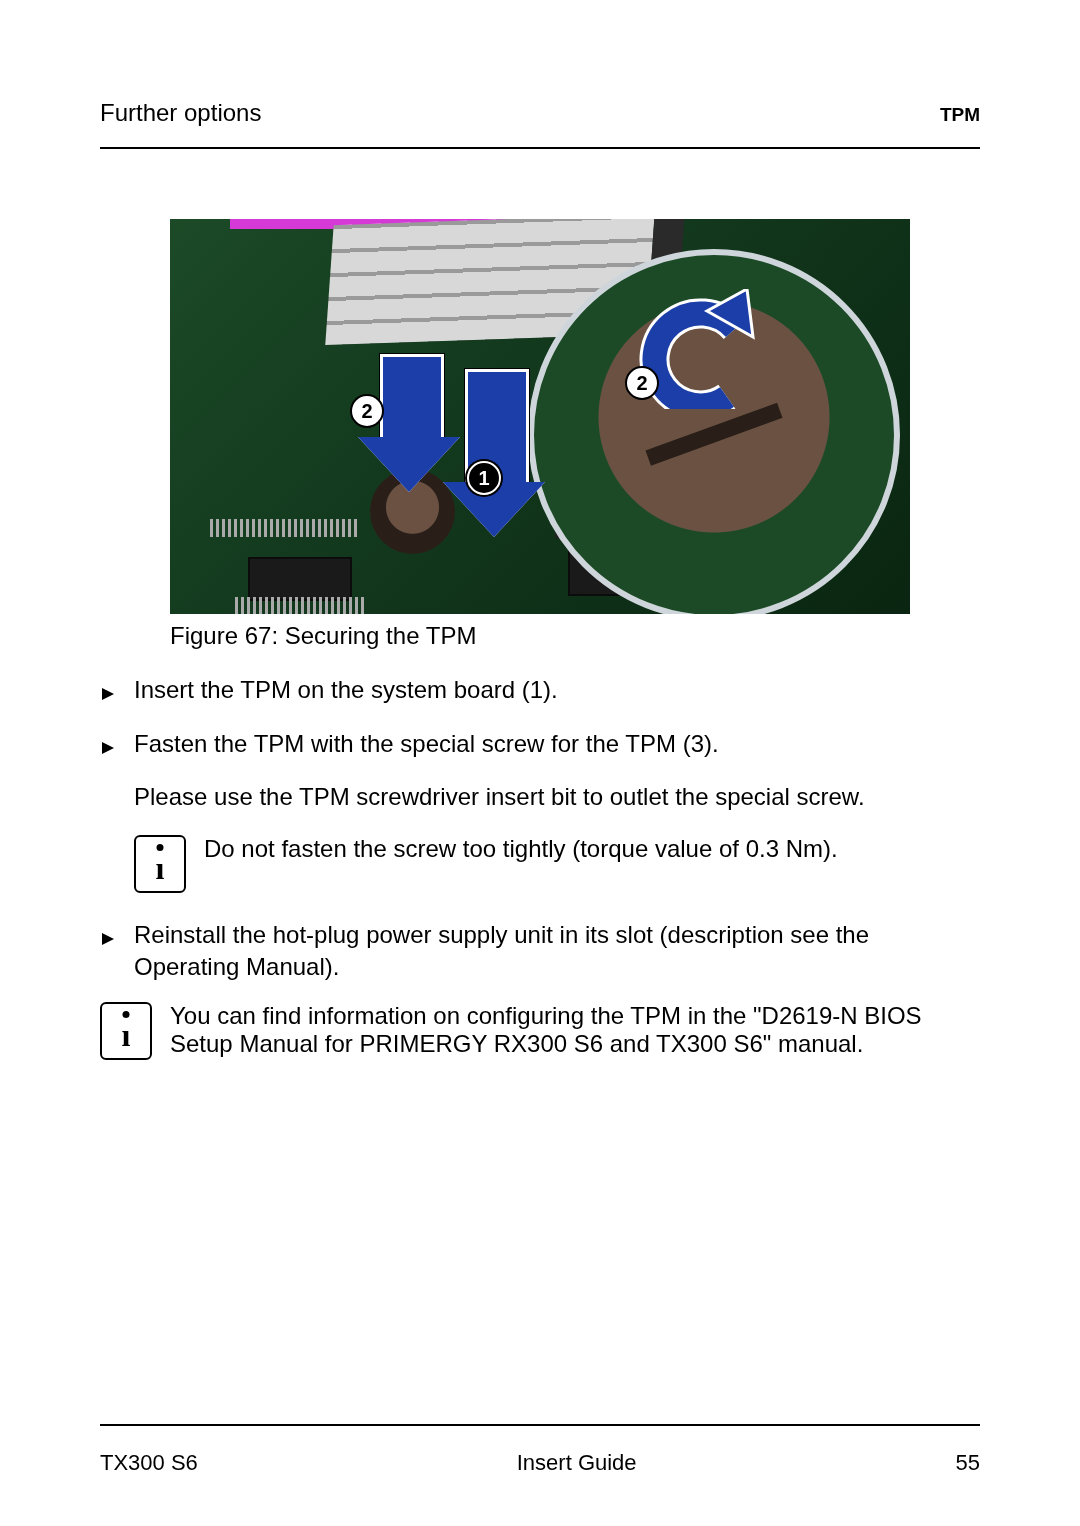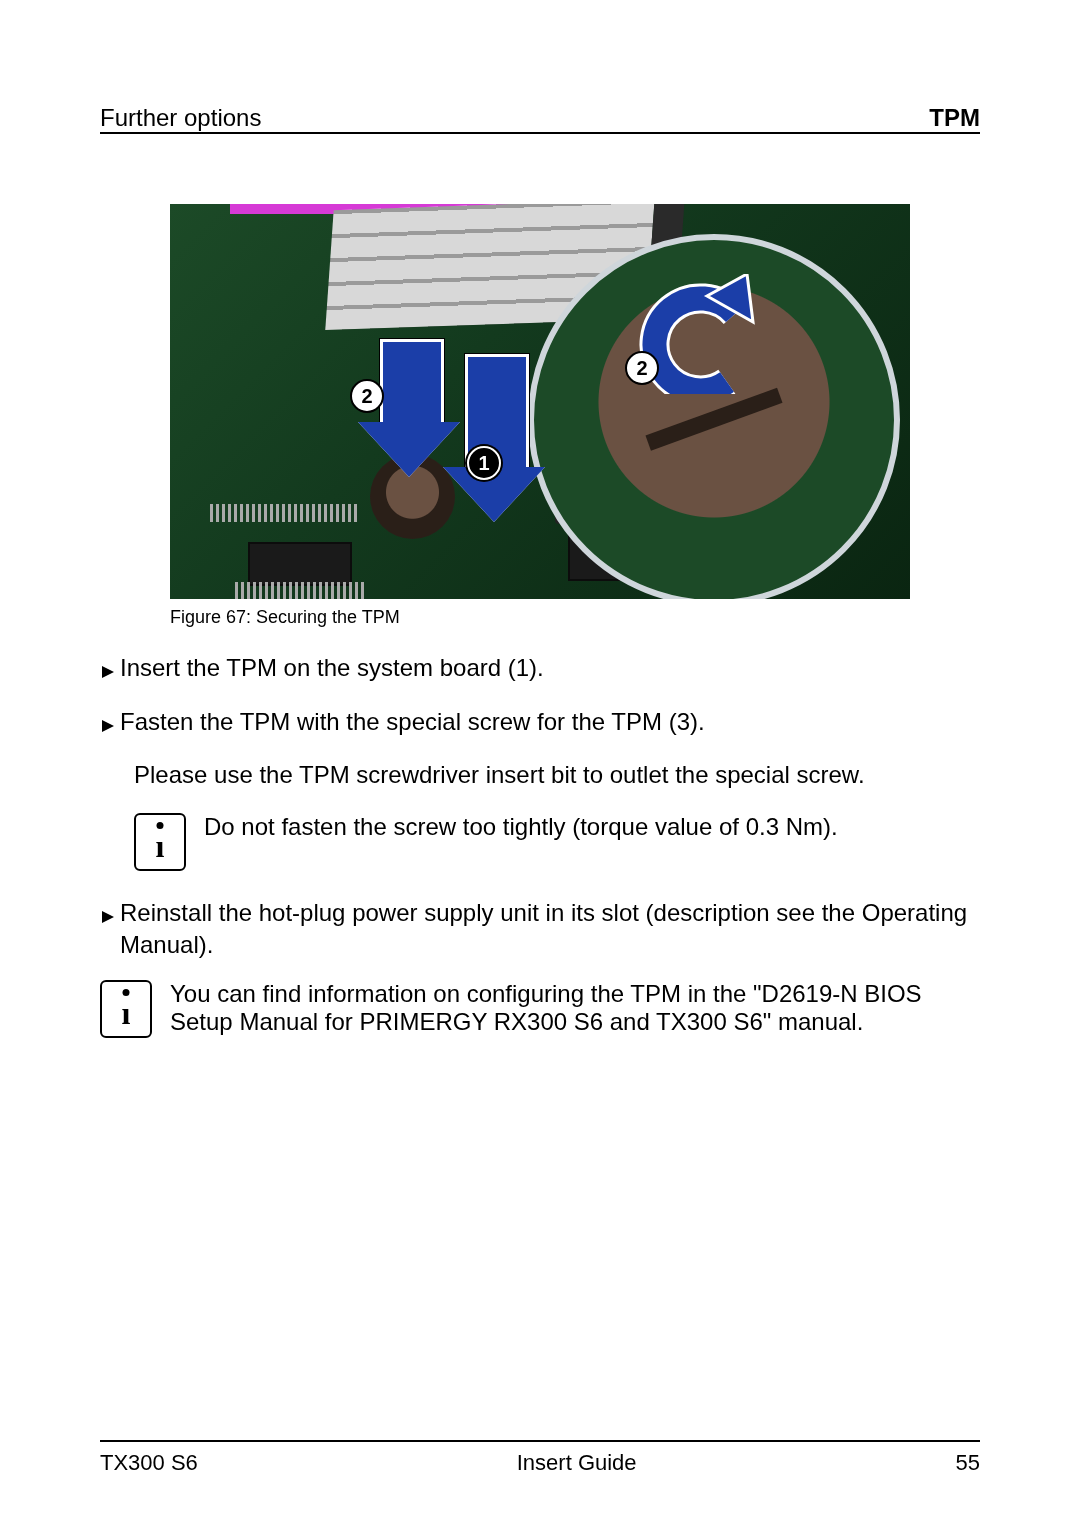--- a/index.html
+++ b/index.html
@@ -16,37 +16,37 @@
     box-sizing: border-box;
     padding: 70px 100px 50px 100px;
     position: relative;
     font-size: 24px;
   }
   .header-row {
     display: flex;
     justify-content: space-between;
     align-items: baseline;
     border-bottom: 2px solid #000;
-    padding-bottom: 0;
+    padding-bottom: 20px;
     margin-bottom: 70px;
     text-align: right;
   }
   .header-left { font-size: 24px; }
-  .header-right { font-size: 24px; font-weight: bold; margin-top: 34px; }
+  .header-right { font-size: 19px; font-weight: bold; margin-top: 34px; }
 
   .figure-area {
     width: 740px;
     height: 395px;
     position: relative;
     margin: 0 auto;
     background: #0b2a14;
     overflow: hidden;
   }
   .figure-caption {
-    font-size: 18px;
+    font-size: 24px;
     margin: 8px 0 24px 2px;
     width: 740px;
     margin-left: auto;
     margin-right: auto;
   }
 
   
   .board-green { position:absolute; inset:0; background:
      linear-gradient(135deg, #1c4a27 0%, #133a1e 40%, #0a2511 100%);
   }
@@ -110,21 +110,21 @@
     position:absolute; width:30px; height:30px; border-radius:50%;
     background:#fff; border:2px solid #000; color:#000;
     font-weight:bold; font-size:20px; display:flex; align-items:center; justify-content:center;
   }
   .callout.dark { background:#000; color:#fff; border-color:#fff; box-shadow:0 0 0 2px #000; }
   .c-2a { top:175px; left:180px; }
   .c-1  { top:242px; left:297px; }
   .c-2b { top:147px; left:455px; }
 
   
-  .step { display:flex; margin:0 0 18px 0; line-height:1.35; }
+  .step { display:flex; gap:14px; margin:0 0 18px 0; line-height:1.35; }
   .step .arrow-icon { flex:0 0 20px; padding-top:4px; }
   .step .arrow-icon svg{width:16px;height:16px;}
   .indent-note { margin: 6px 0 24px 34px; }
 
   .info-box { display:flex; gap:18px; margin:14px 0 26px 34px; }
   .info-box.wide { margin-left:0; }
   .info-icon {
     flex:0 0 48px; height:54px;
     border:2px solid #000; border-radius:6px;
     display:flex; align-items:center; justify-content:center;
@@ -135,21 +135,21 @@
   .info-icon::before{
     content:""; position:absolute; top:7px; left:50%; transform:translateX(-50%);
     width:7px; height:7px; background:#000; border-radius:50%;
   }
   .info-icon span{ margin-top:10px; }
 
   .link { color:#006ec0; }
 
   .footer-row{
     position:absolute; bottom:50px; left:100px; right:100px;
-    border-top:2px solid #000; padding-top:8px;
+    border-top:2px solid #000; padding-top:24px;
     display:flex; justify-content:space-between; font-size:22px;
   }
 </style>
 </head>
 <body>
 
 <div class="page">
   <div class="header-row">
     <span class="header-left">Further options</span>
     <span class="header-right">TPM</span>

